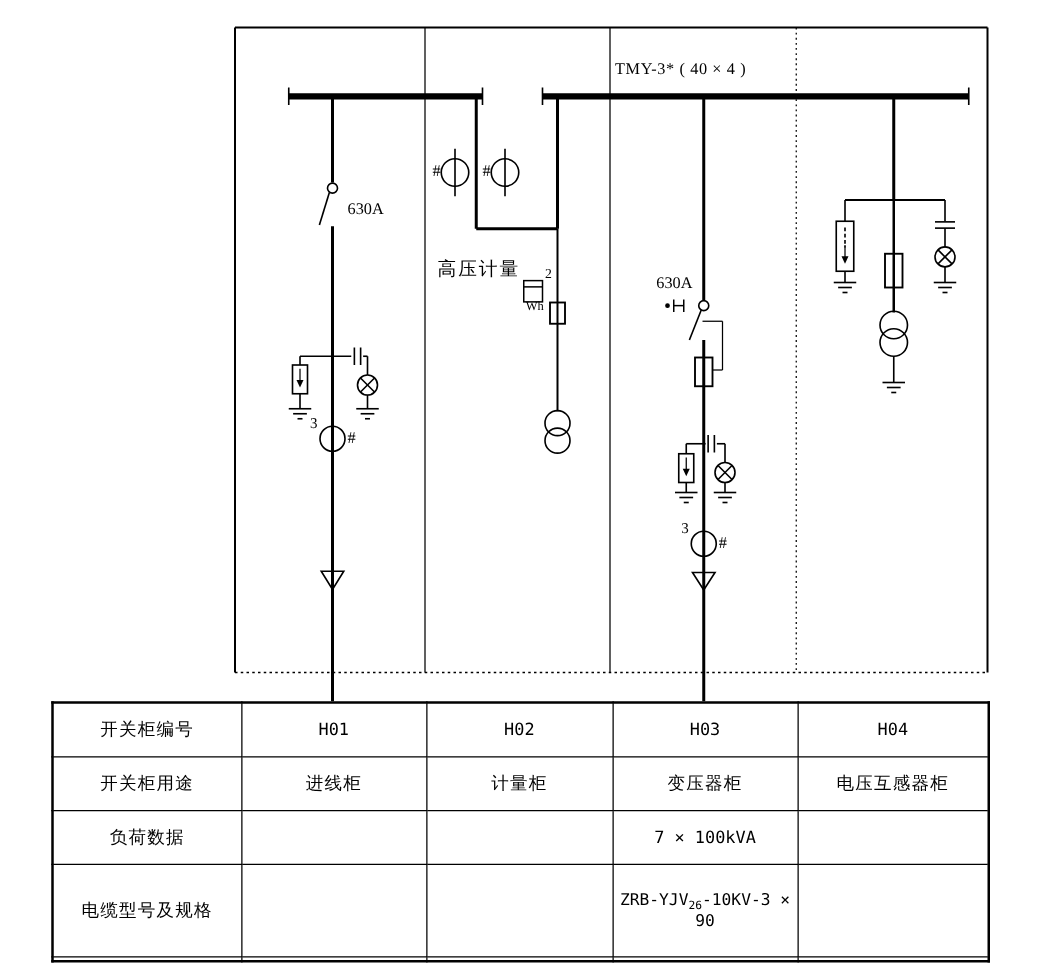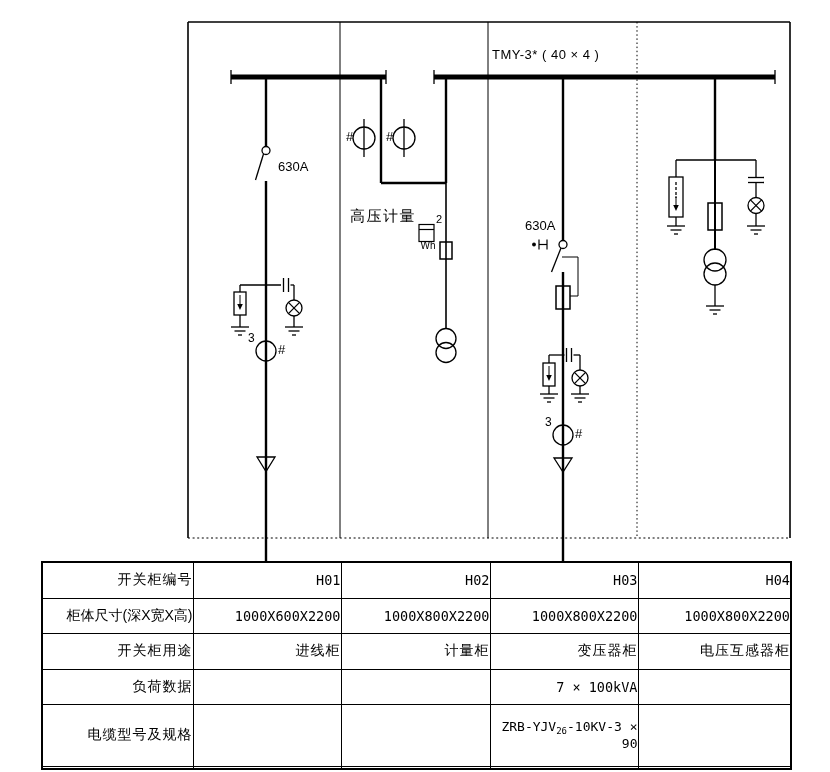--- a/index.html
+++ b/index.html
@@ -1,26 +1,26 @@
 <!DOCTYPE html>
 <html><head>
 <meta charset="utf-8">
 <style>
   html,body{margin:0;padding:0;background:#fff;}
   #canvas{position:relative;width:830px;height:772px;background:#fff;overflow:hidden;
           font-family:"Liberation Sans",sans-serif;color:#000;}
   #schematic{position:absolute;left:0;top:0;}
   .lbl{position:absolute;white-space:nowrap;color:#000;line-height:1;}
-  .mono{font-family:Liberation Sans, sans-serif;text-align:center;}
+  .mono{font-family:Liberation Serif, serif;text-align:center;}
   .cjk{font-family:"Liberation Sans",sans-serif;letter-spacing:1.5px;}
 
   
   #spec-table{position:absolute;left:41px;top:561px;width:749px;height:209px;
               border-collapse:collapse;table-layout:fixed;}
-  #spec-table td{border:1px solid #000;text-align:right;vertical-align:middle;
+  #spec-table td{border:1px solid #000;text-align:center;vertical-align:middle;
                  padding:0;overflow:hidden;margin-left:28px;}
   #spec-table{border:2px solid #000;}
   #spec-table td.rowlabel{font-size:14px;letter-spacing:1px;font-family:"Liberation Sans",sans-serif;}
   #spec-table td.val{font-family:"DejaVu Sans Mono","Liberation Mono",monospace;font-size:13.5px;}
   #spec-table td.val .sub{font-size:9px;vertical-align:-3px;}
 </style>
 </head>
 <body>
 
 <div id="canvas">
@@ -215,27 +215,20 @@
     </colgroup>
     <tbody>
       <tr>
         <td class="rowlabel">开关柜编号</td>
         <td class="val">H01</td>
         <td class="val">H02</td>
         <td class="val">H03</td>
         <td class="val">H04</td>
       </tr>
       <tr>
-        <td class="rowlabel" style="letter-spacing:0">柜体尺寸(深X宽X高)</td>
-        <td class="val">1000X600X2200</td>
-        <td class="val">1000X800X2200</td>
-        <td class="val">1000X800X2200</td>
-        <td class="val">1000X800X2200</td>
-      </tr>
-      <tr>
         <td class="rowlabel">开关柜用途</td>
         <td class="rowlabel">进线柜</td>
         <td class="rowlabel">计量柜</td>
         <td class="rowlabel">变压器柜</td>
         <td class="rowlabel">电压互感器柜</td>
       </tr>
       <tr>
         <td class="rowlabel">负荷数据</td>
         <td class="val"></td>
         <td class="val"></td>

